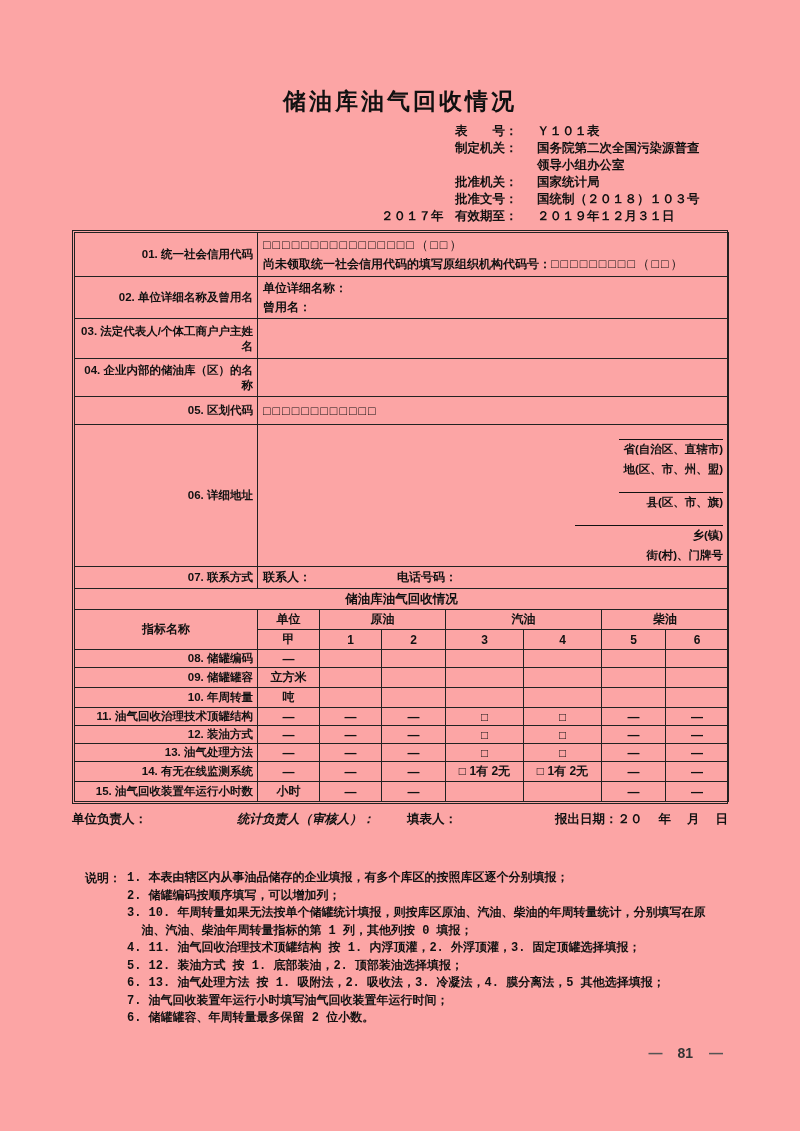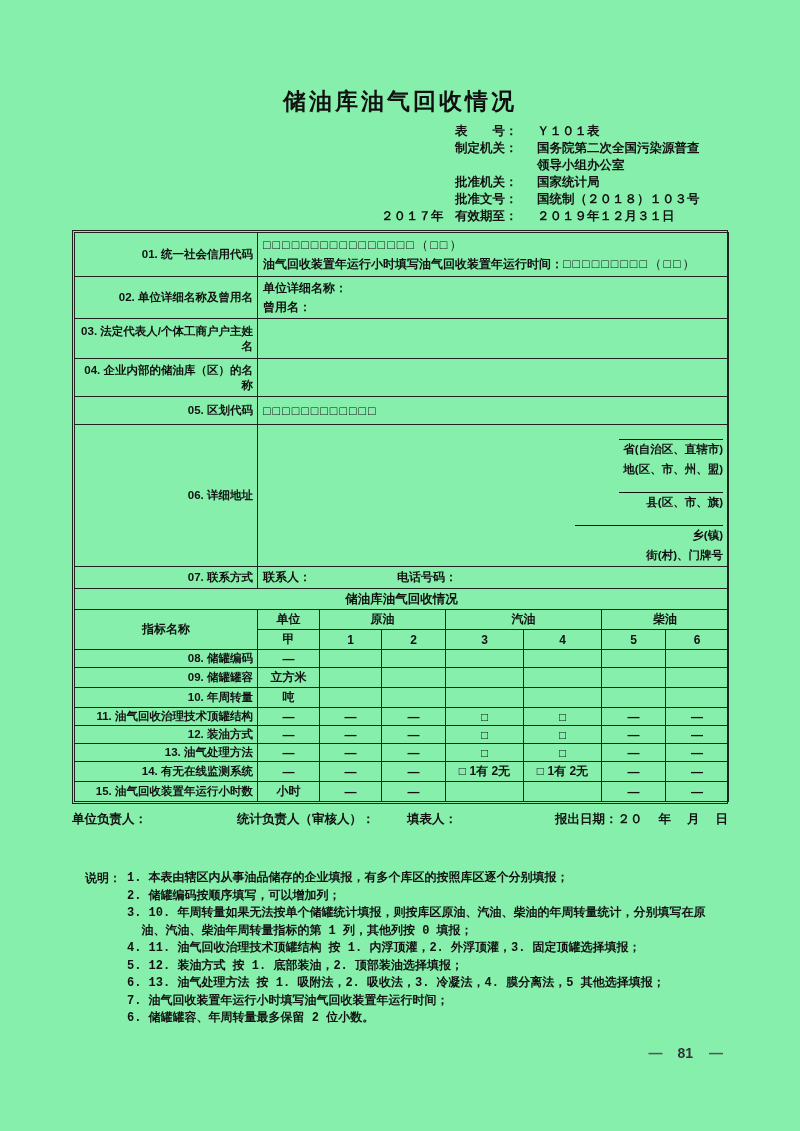--- a/index.html
+++ b/index.html
@@ -1,18 +1,18 @@
 <!DOCTYPE html>
 <html><head>
 <meta charset="utf-8">
 <style>
   * { margin:0; padding:0; box-sizing:border-box; }
   html,body { background:#e8e8e8; }
   .page {
-    position:relative; width:800px; height:1131px; background:#86efac;
+    position:relative; width:800px; height:1131px; background:#fca5a5;
     font-family:"Liberation Sans","DejaVu Sans",sans-serif; color:#111;
     margin:0 auto; overflow:hidden;
   }
   .content { margin-left:72px; width:656px; }
   .title { padding-top:86px; text-align:center; font-size:23px; font-weight:700; letter-spacing:3px; }
   
   .meta { width:347px; margin:6px 0 5px auto; font-size:12.5px; line-height:17px; font-weight:600; }
   .meta-row { display:flex; }
   .meta-pre { width:74px; white-space:nowrap; }
   .meta-label { width:82px; white-space:nowrap; }
@@ -30,21 +30,21 @@
   .ul-a { width:104px; } .ul-grow { flex:1; } .ul-b { width:148px; }
   
   .contact { display:flex; }
   .contact .phone { margin-left:86px; }
   
   td.section { text-align:center; font-size:12.5px; }
   td.c { text-align:center; }
   tr.hrow td { text-align:center; }
   
   .sig { display:flex; width:656px; margin-top:7px; font-size:12.5px; font-weight:600; }
-  .sig .s1 { width:165px; } .sig .s2 { width:170px; } .sig .s3 { flex:1; } .sig .s4 { white-space:nowrap; }
+  .sig .s1 { width:165px; } .sig .s2 { width:170px;font-style:italic; } .sig .s3 { flex:1; } .sig .s4 { white-space:nowrap; }
   
   .notes { display:flex; margin:42px 0 0 13px; font-size:12px; line-height:17.5px; font-weight:600; width:640px; }
   .notes-label { width:42px; flex:none; }
   .notes-items { flex:1; }
   .notes-items div { padding-left:1.2em; text-indent:-1.2em;font-family:Liberation Mono, monospace; }
   
   .pageno { position:absolute; top:1045px; right:78px; display:flex; align-items:center; font-size:14px; font-weight:600; color:#333; }
   .pageno .dash { color:#555; letter-spacing:-1px; }
   .pageno .num { margin:0 16px; }
 </style>
@@ -99,21 +99,21 @@
           <col style="width:78px">
             <col style="width:78px">
             <col style="width:64px">
             <col style="width:63px">
         </colgroup>
         <tbody>
           <tr style="height:44px">
             <td class="lbl">01. 统一社会信用代码</td>
             <td colspan="7">
               <div class="vline"><span class="boxes">□□□□□□□□□□□□□□□□</span><span class="boxes">（□□）</span></div>
-              <div class="vline"><span>油气回收装置年运行小时填写油气回收装置年运行时间：</span><span class="boxes">□□□□□□□□□</span><span class="boxes">（□□）</span></div>
+              <div class="vline"><span>尚未领取统一社会信用代码的填写原组织机构代码号：</span><span class="boxes">□□□□□□□□□</span><span class="boxes">（□□）</span></div>
             </td>
           </tr>
           <tr style="height:42px">
             <td class="lbl">02. 单位详细名称及曾用名</td>
             <td colspan="7">
               <div class="vline">单位详细名称：</div>
               <div class="vline">曾用名：</div>
             </td>
           </tr>
           <tr style="height:40px">

